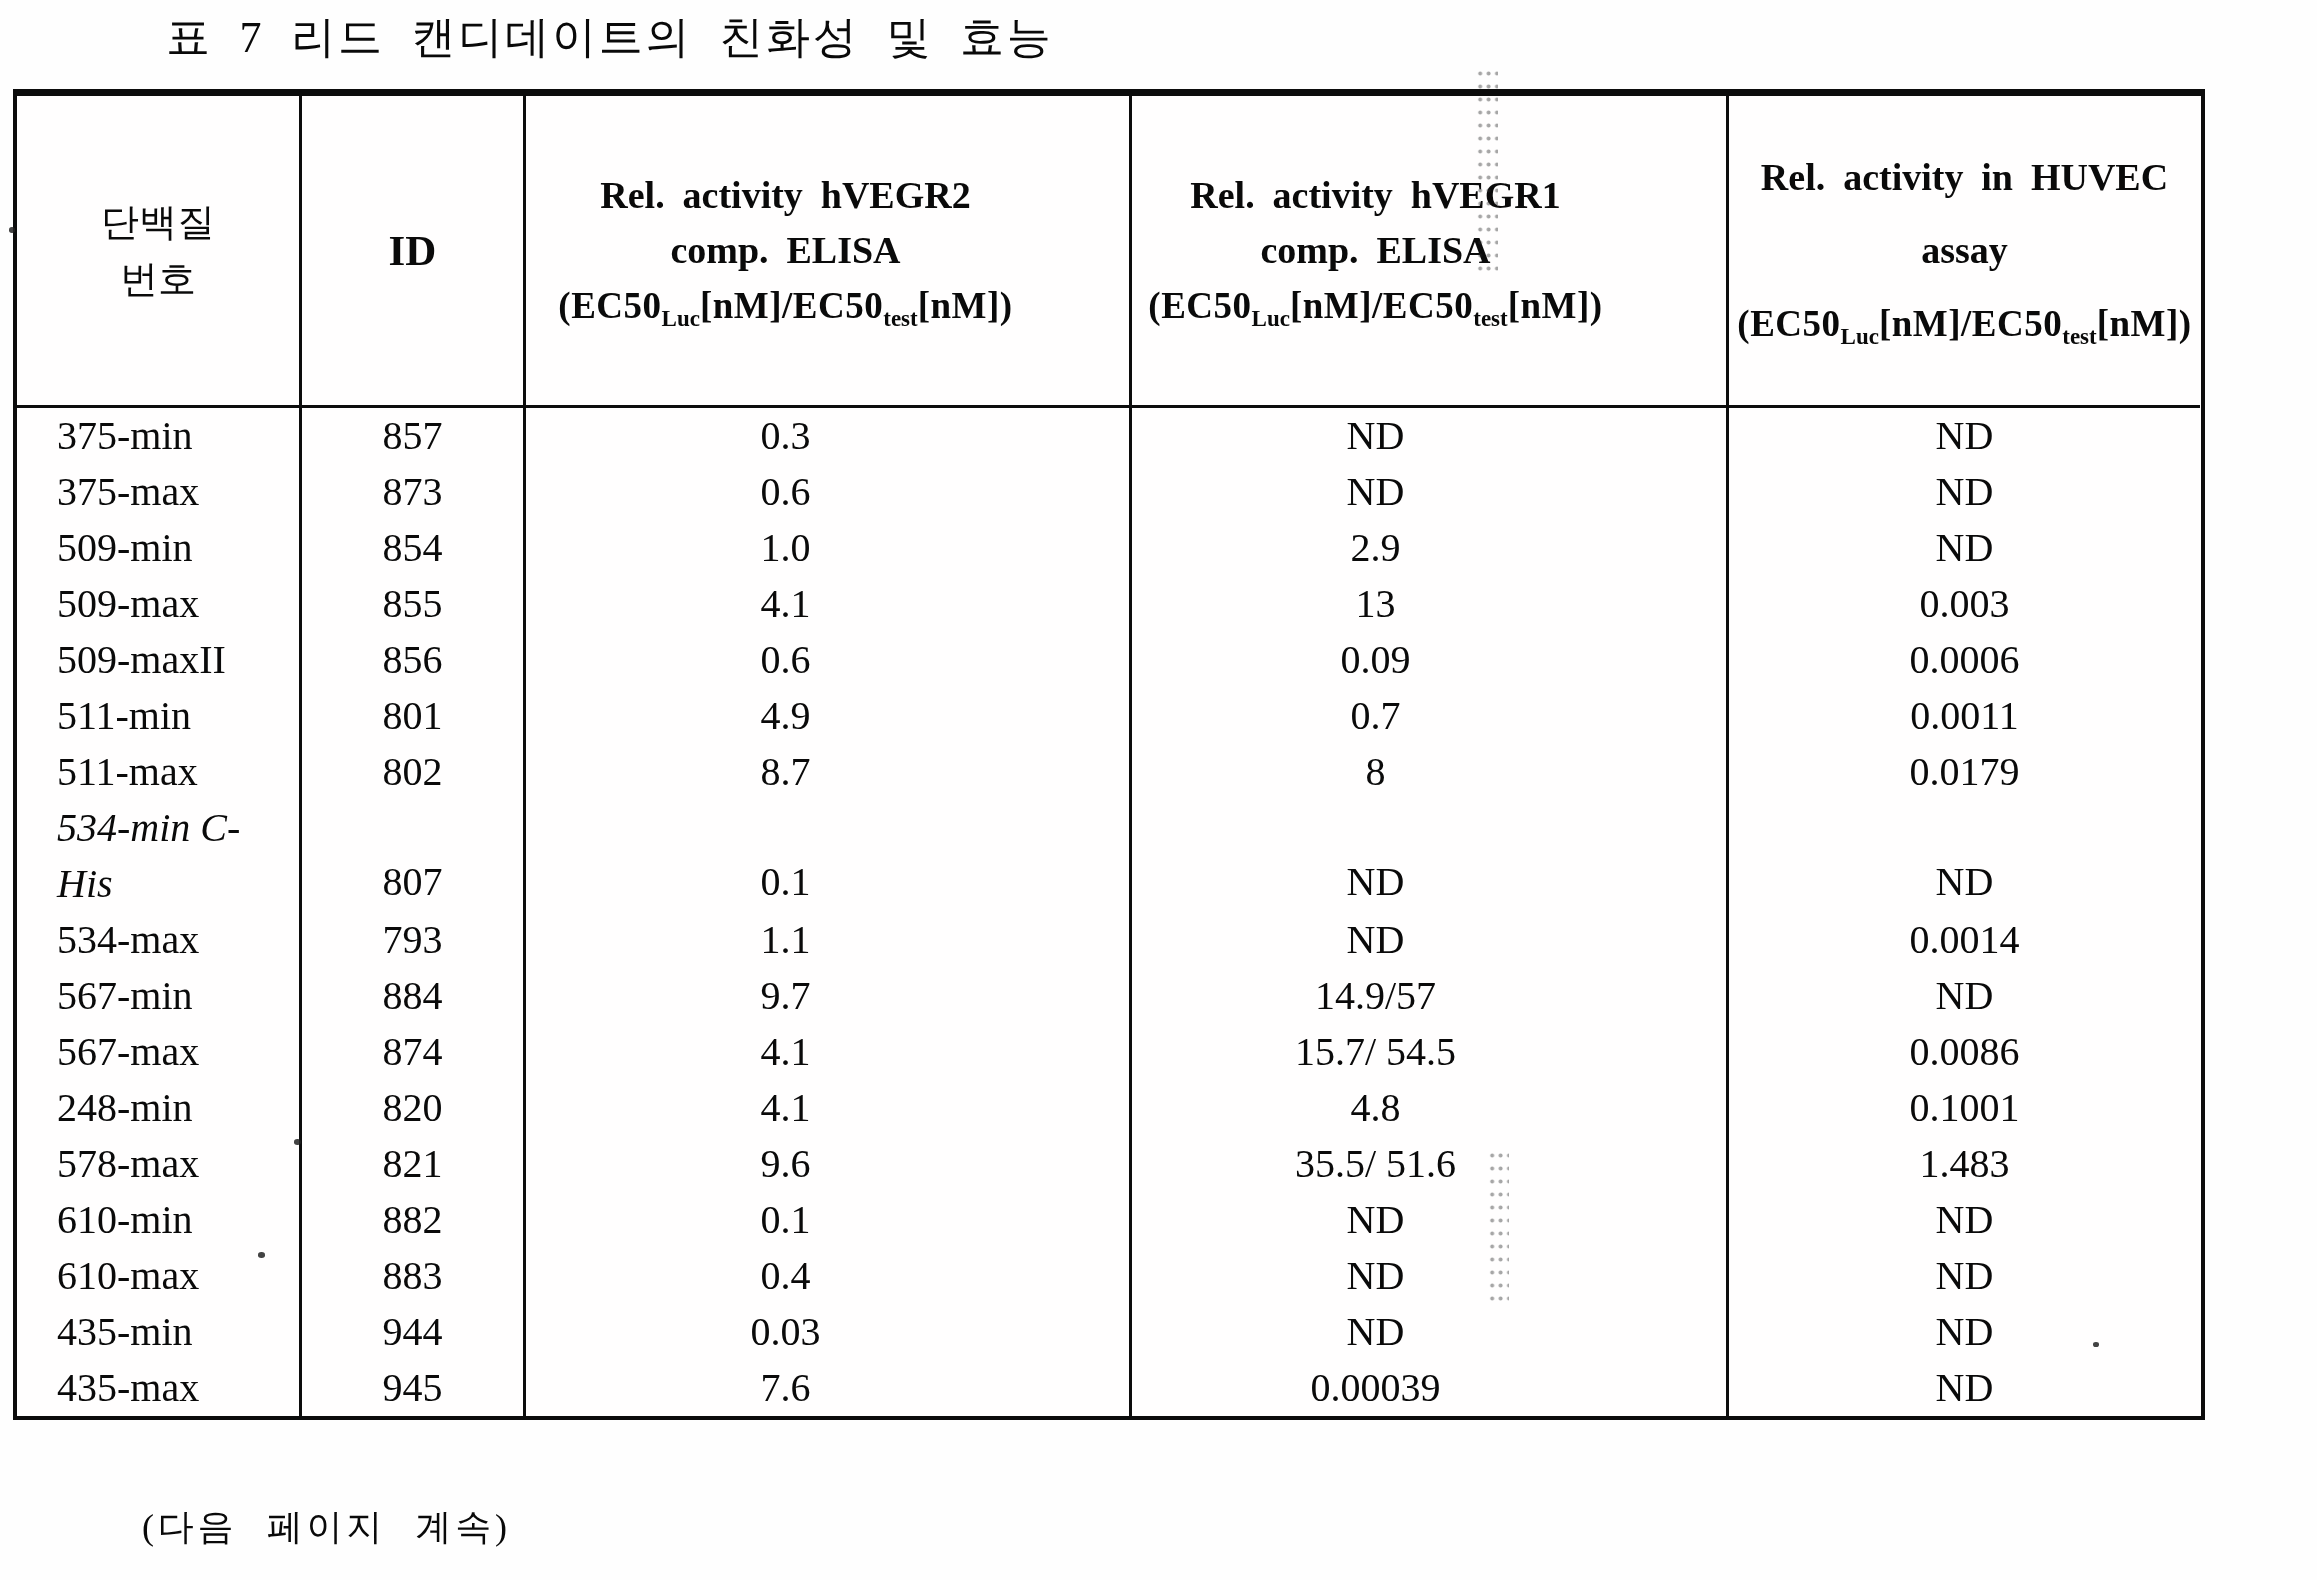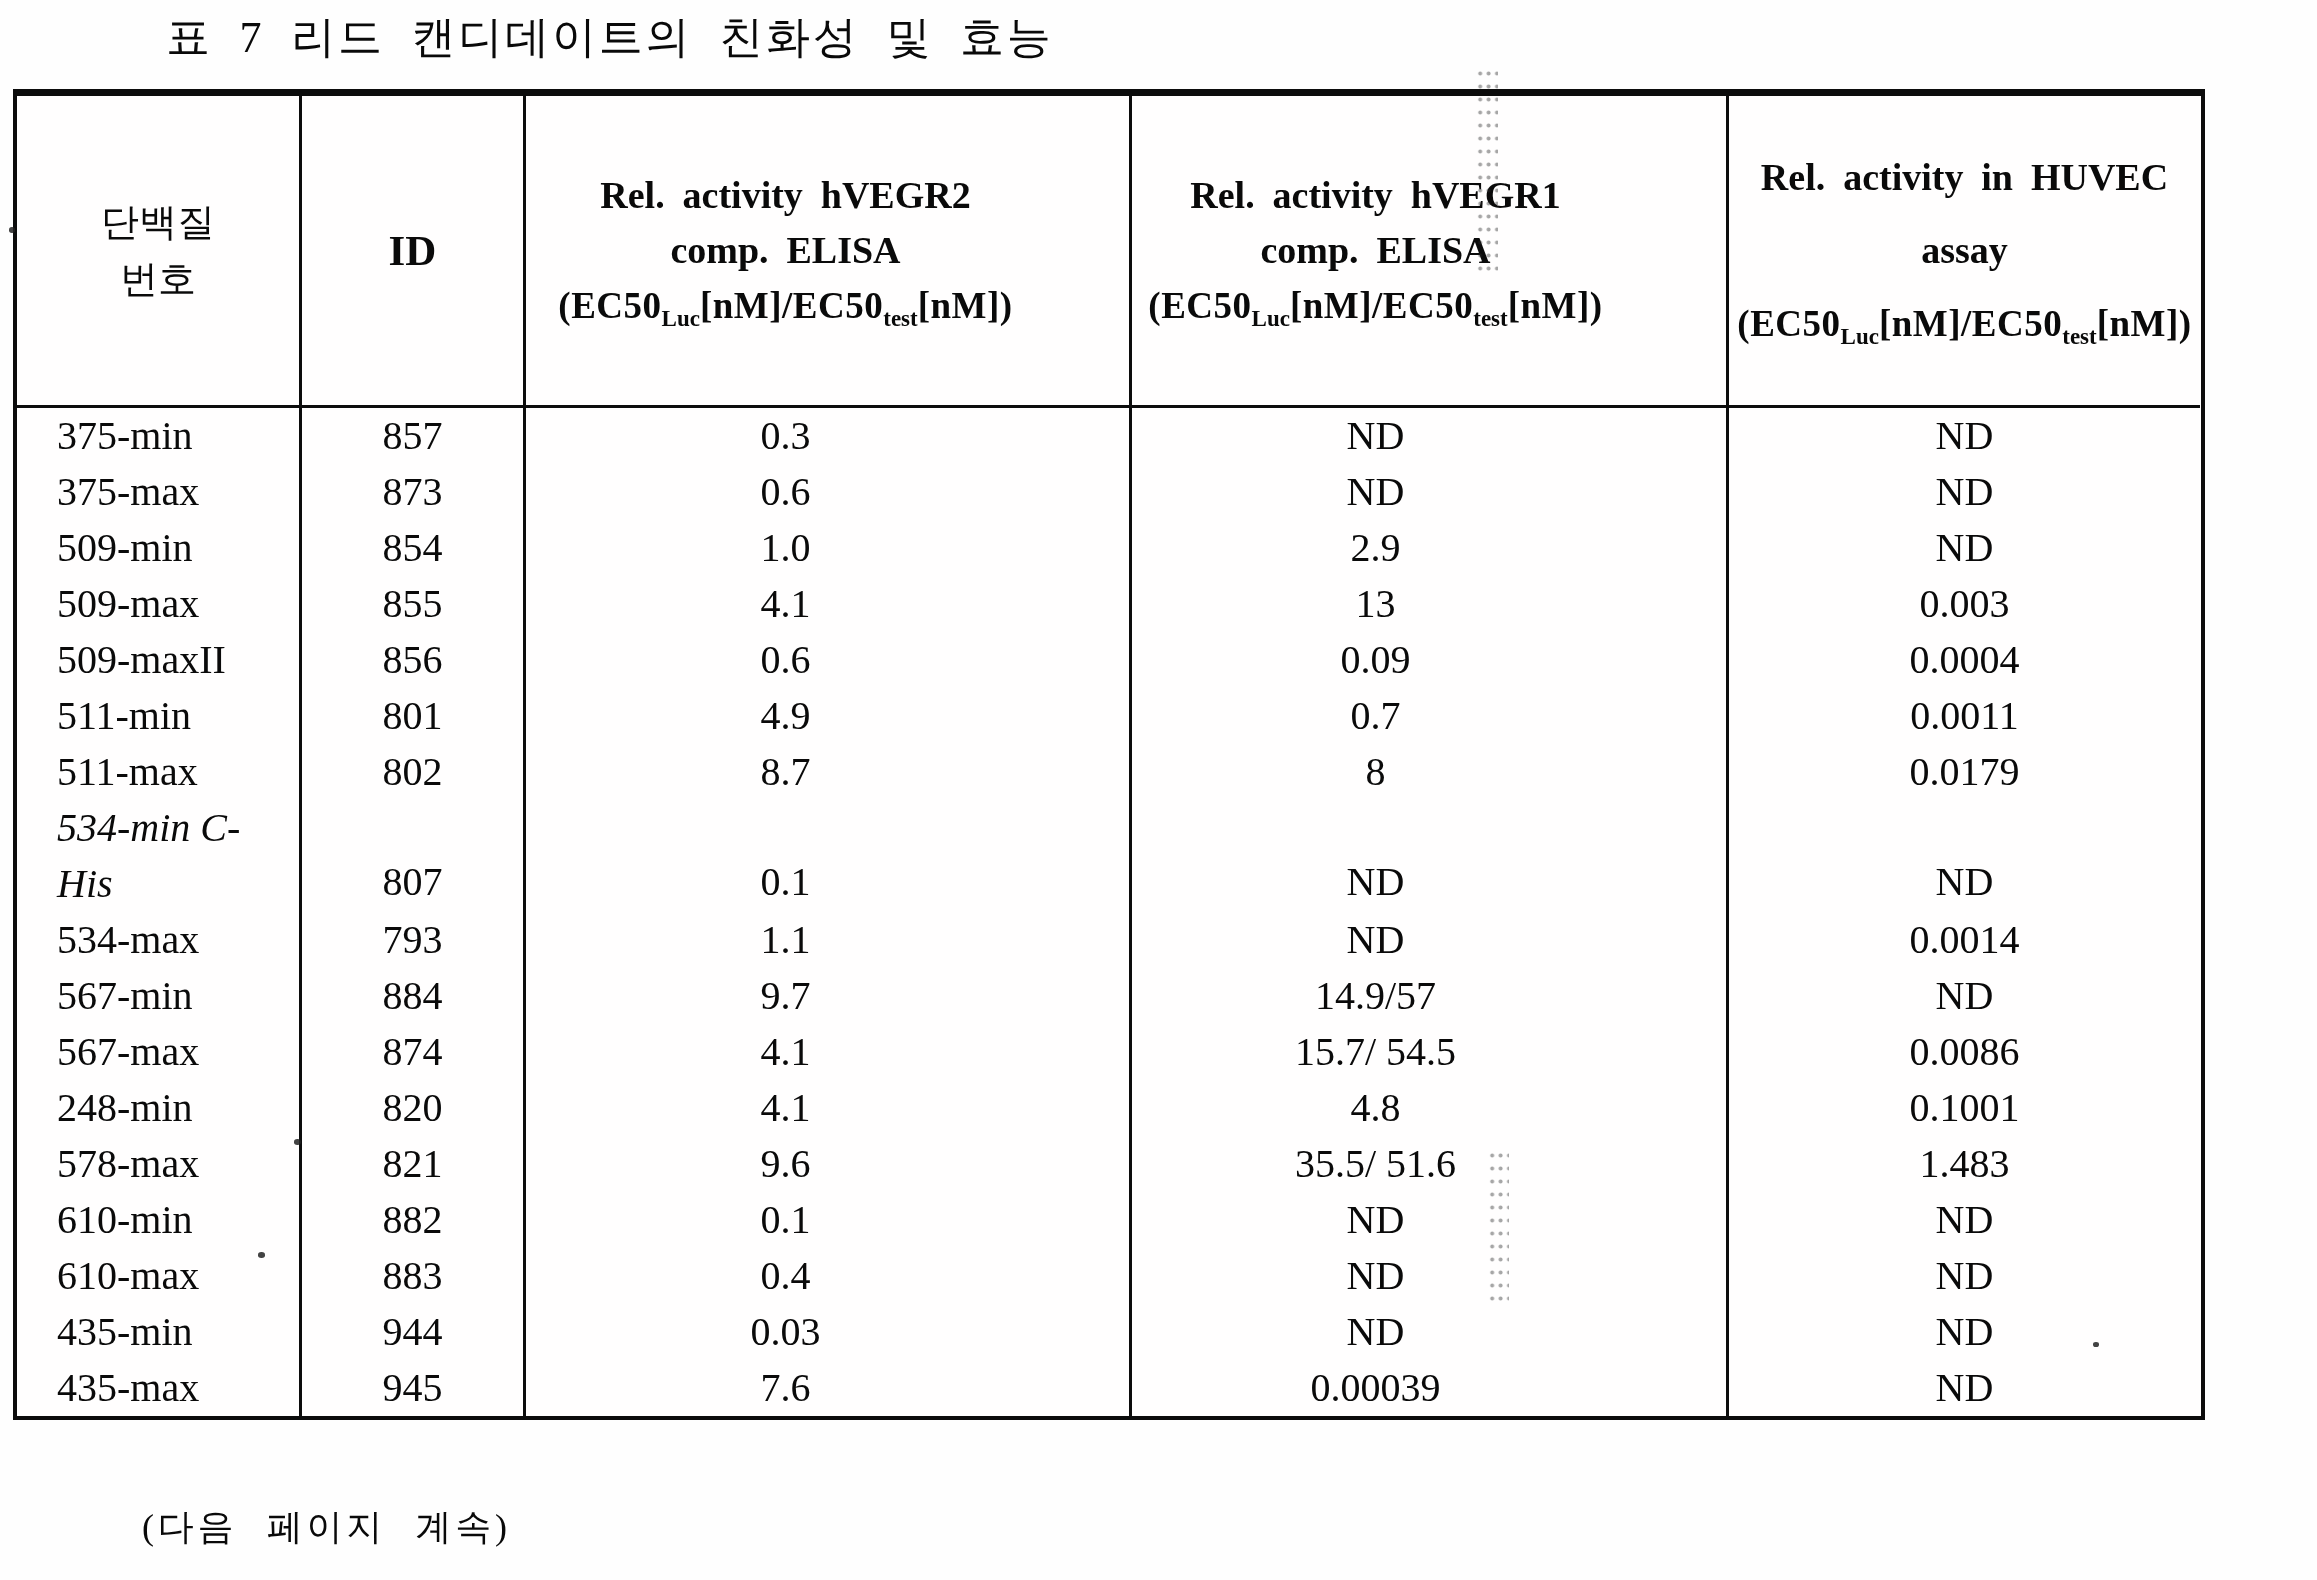--- a/index.html
+++ b/index.html
@@ -220,21 +220,21 @@
       <div class="cell body col-protein">
         <span>856</span>
       </div>
       <div class="cell body col-hvegr2">
         <span>0.6</span>
       </div>
       <div class="cell body col-hvegr1">
         <span>0.09</span>
       </div>
       <div class="cell body col-huvec">
-        <span>0.0004</span>
+        <span>0.0006</span>
       </div>
       <div class="cell body col-id">
         <span>511-min</span>
       </div>
       <div class="cell body col-protein">
         <span>801</span>
       </div>
       <div class="cell body col-hvegr2">
         <span>4.9</span>
       </div>

